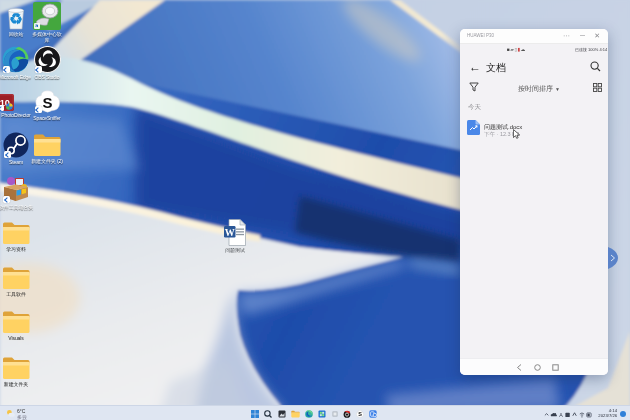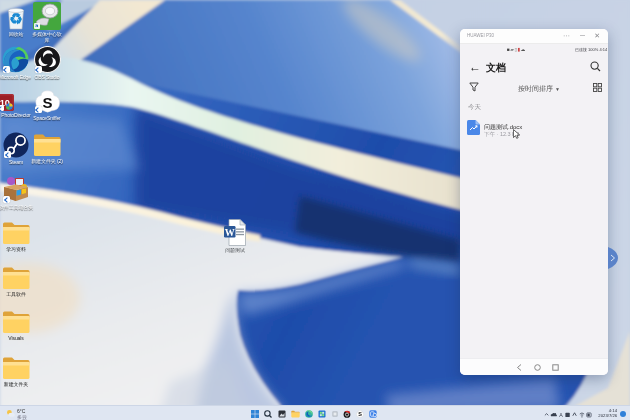--- a/index.html
+++ b/index.html
@@ -288,21 +288,21 @@
   <div class="abs" style="left:7px;top:4px;font-size:6px;color:#9a9aa0;transform:scale(0.75);transform-origin:left top">HUAWEI P30</div>
   <div class="abs" style="right:38px;top:2.5px;font-size:7px;color:#8a8a8e">⋯</div>
   <div class="abs" style="right:23px;top:2.5px;font-size:7px;color:#8a8a8e">─</div>
   <div class="abs" style="right:8px;top:2.5px;font-size:7px;color:#8a8a8e">✕</div>
  </div>
 
  <div class="abs" style="left:47px;top:17px;font-size:6px;color:#444;letter-spacing:0.5px;transform:scale(0.8);transform-origin:left top">■<span style="color:#888">▰</span><span style="color:#777">▯</span><span style="color:#c44">▮</span><span style="color:#555">☁</span></div>
  <div class="abs" style="left:115px;top:18px;font-size:5px;color:#3a3a40;transform:scale(0.8);transform-origin:left top;white-space:nowrap">已连接 100% 4:14</div>
 
  <div class="abs" style="left:9px;top:31px;font-size:12px;color:#222">←</div>
- <div class="abs" style="left:26px;top:32px;font-size:10px;font-weight:bold;color:#1a1a1a">文档</div>
+ <div class="abs" style="left:26px;top:32px;font-size:10px;font-weight:normal;color:#1a1a1a">文档</div>
  <svg class="abs" style="left:130px;top:32px" width="11" height="11" viewBox="0 0 11 11">
       <circle cx="4.6" cy="4.6" r="3.6" fill="none" stroke="#333" stroke-width="1.1"></circle>
       <path d="M7.4,7.4 L10,10" stroke="#333" stroke-width="1.2"></path>
     </svg>
 
  <svg class="abs" style="left:9px;top:53px" width="10" height="10" viewBox="0 0 10 10">
       <path d="M0.8,1 L9.2,1 L6,5.2 L6,9 L4,8 L4,5.2Z" fill="none" stroke="#444" stroke-width="1"></path>
     </svg>
  <div class="abs" style="left:58px;top:55px;font-size:7px;color:#555">按时间排序 <span style="font-size:5px">▼</span></div>
  <svg class="abs" style="left:133px;top:54px" width="9" height="9" viewBox="0 0 9 9">

